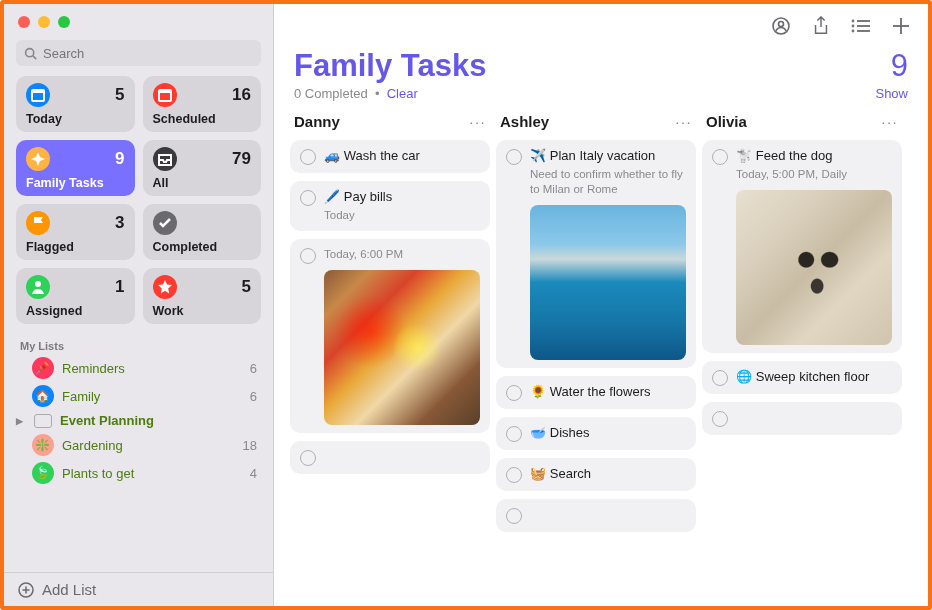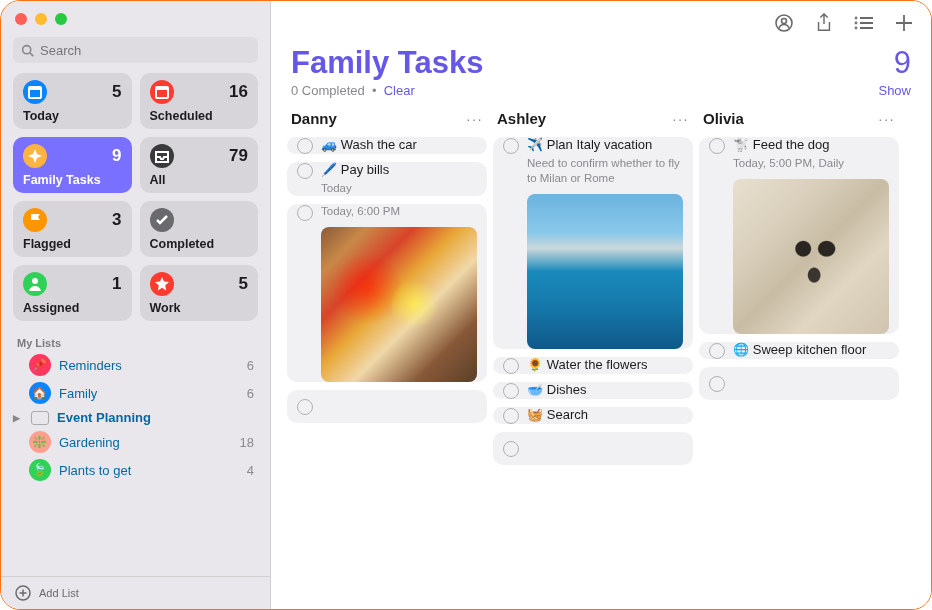--- a/index.html
+++ b/index.html
@@ -5,22 +5,22 @@
 * { box-sizing: border-box; margin: 0; padding: 0; }
 body {
   font-family: -apple-system, BlinkMacSystemFont, "Helvetica Neue", sans-serif;
   background: #fff;
   overflow: hidden;
 }
 .window {
   width: 932px;
   height: 610px;
   display: flex;
-  border: 1px solid #f97316;
-  border-radius: 20px;
+  border: 4px solid #f97316;
+  border-radius: 3px;
   overflow: hidden;
   background: #fff;
 }
 
 .sidebar {
   width: 270px;
   background: #e9e7ec;
   display: flex;
   flex-direction: column;
   border-right: 1px solid #d0d0d0;
@@ -120,30 +120,30 @@
   display: flex; align-items: center; justify-content: center;
   flex-shrink: 0; font-size: 12px;
 }
 .list-icon.folder {
   border-radius: 3px;
   border: 1px solid #aaa;
   background: transparent;
   width: 18px; height: 14px;
   position: relative;
 }
-.list-item .name { flex: 1; color: #0369a1; }
+.list-item .name { flex: 1; color: #4d7c0f; }
 .list-item .cnt { color: #8a8a8e; font-size: 13px;}
 .add-list {
   border-top: 1px solid #d0d0d0;
   padding: 8px 14px;
   display: flex;
   align-items: center;
   gap: 8px;
   color: #6a6a6e;
-  font-size: 11px;
+  font-size: 15px;
   cursor: pointer;
 }
 
 .main {
   flex: 1;
   display: flex;
   flex-direction: column;
   background: #fff;
 }
 .toolbar {
@@ -211,21 +211,21 @@
 }
 .col-header .more {
   color: #8a8a8e;
   cursor: pointer;
   font-size: 14px;
   letter-spacing: 1px;
 }
 .task-card {
   background: #f1f1f4;
   border-radius: 10px;
-  padding: 0 10px;
+  padding: 8px 10px;
   display: flex;
   gap: 8px;
 }
 .task-check {
   width: 16px; height: 16px;
   border: 1.5px solid #b0b0b5;
   border-radius: 50%;
   flex-shrink: 0;
   margin-top: 1px;
   cursor: pointer;

